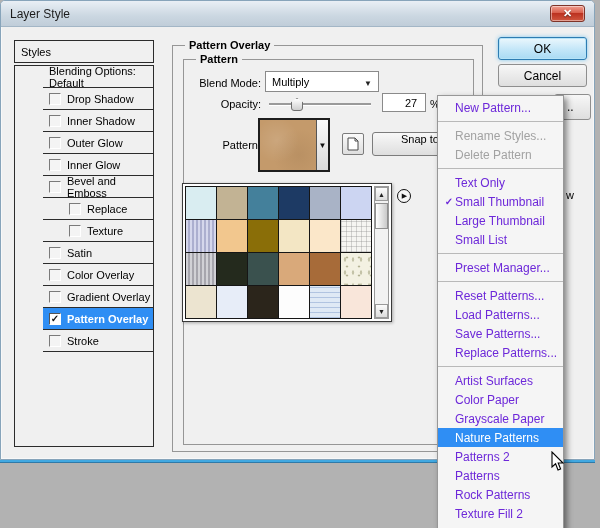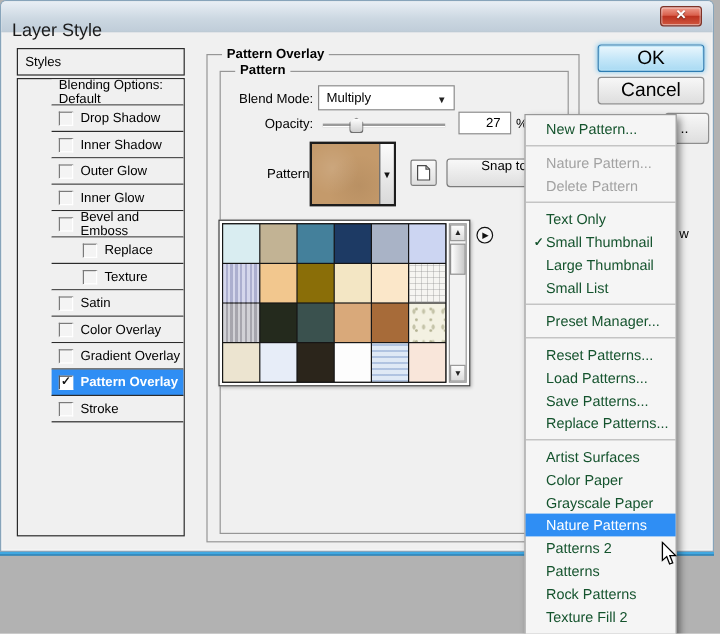--- a/index.html
+++ b/index.html
@@ -22,21 +22,21 @@
   .window-bottom-accent {
     position:absolute; left:0; top:460px; width:595px; height:3px;
     background:#41a8e1; border-bottom:1px solid #2f7aa8;
   }
   .titlebar {
     position:absolute; left:0; top:0; width:100%; height:26px;
     background:linear-gradient(#e9eff5,#cbd7e1 60%,#c0cdd9);
     border-bottom:1px solid #a3b6c6;
     border-radius:4px 4px 0 0;
   }
-  .title { position:absolute; left:9px; top:16px; font-size:15px; color:#1c1c1c; }
+  .title { position:absolute; left:9px; top:6px; font-size:12px; color:#1c1c1c; }
   .close-btn {
     position:absolute; right:9px; top:4px; width:35px; height:17px;
     background:linear-gradient(#f0a091,#d95f4c 45%,#bc3220 50%,#d0573f);
     border:1px solid #7e3328; border-radius:3px;
     color:#fff; font-weight:bold; font-size:11px; text-align:center; line-height:15px;
     text-shadow:0 1px 1px rgba(0,0,0,.5);
     box-shadow:0 0 0 1px rgba(255,255,255,.45) inset;
   }
 
   
@@ -170,21 +170,21 @@
   .flyout-btn {
     position:absolute; left:396px; top:188px; width:14px; height:14px;
     border:1.5px solid #111; border-radius:50%; background:#f6f6f6;
     display:flex; align-items:center; justify-content:center;
     font-size:7px; color:#111; padding-left:1px;
   }
 
   
   .btn {
     position:absolute; width:89px; height:23px; border-radius:3px;
-    display:flex; align-items:center; justify-content:center; font-size:16px;
+    display:flex; align-items:center; justify-content:center; font-size:12px;
   }
   .btn.ok {
     left:497px; top:36px;
     background:linear-gradient(#ebf7fd,#c3e6f8 55%,#a9daf3);
     border:1px solid #2d7cb2;
     box-shadow:0 0 0 1px #b6e3f7 inset, 0 0 4px #7fc8ee;
   }
   .btn.cancel {
     left:497px; top:63px;
     background:linear-gradient(#f7f7f7,#dedede);
@@ -199,21 +199,21 @@
   .frag-preview { position:absolute; left:565px; top:188px; font-size:11px; }
 
   
   .menu {
     position:absolute; left:437px; top:95px; width:127px; height:560px;
     background:#f5f5f5; border:1px solid #979797;
     box-shadow:3px 3px 6px rgba(0,0,0,.45);
     padding-top:2px; font-size:12px; z-index:50;
   }
   .m-item {
-    height:19px; display:flex; align-items:center; color:#14532d;
+    height:19px; display:flex; align-items:center; color:#6d28d9;
   }
   .m-chk { width:12px; flex:0 0 12px; margin-left:5px; font-size:10px; font-weight:bold; text-align:center; }
   .m-item.dis { color:#a2a2a2; }
   .m-item.hi { background:#2f8ef4; color:#fff; }
   .m-sep { border-top:1px solid #b9b9b9; margin:4px 0; }
 
   .cursor-icon { position:absolute; left:550px; top:451px; z-index:60; }
 </style>
 </head>
 <body>
@@ -379,21 +379,21 @@
 <div class="window-bottom-accent"></div>
 
 <div class="menu" id="context-menu">
     <div class="m-item">
       <span class="m-chk"></span>
       <span>New Pattern...</span>
     </div>
     <div class="m-sep"></div>
     <div class="m-item dis">
       <span class="m-chk"></span>
-      <span>Nature Pattern...</span>
+      <span>Rename Styles...</span>
     </div>
     <div class="m-item dis">
       <span class="m-chk"></span>
       <span>Delete Pattern</span>
     </div>
     <div class="m-sep"></div>
     <div class="m-item">
       <span class="m-chk"></span>
       <span>Text Only</span>
     </div>

